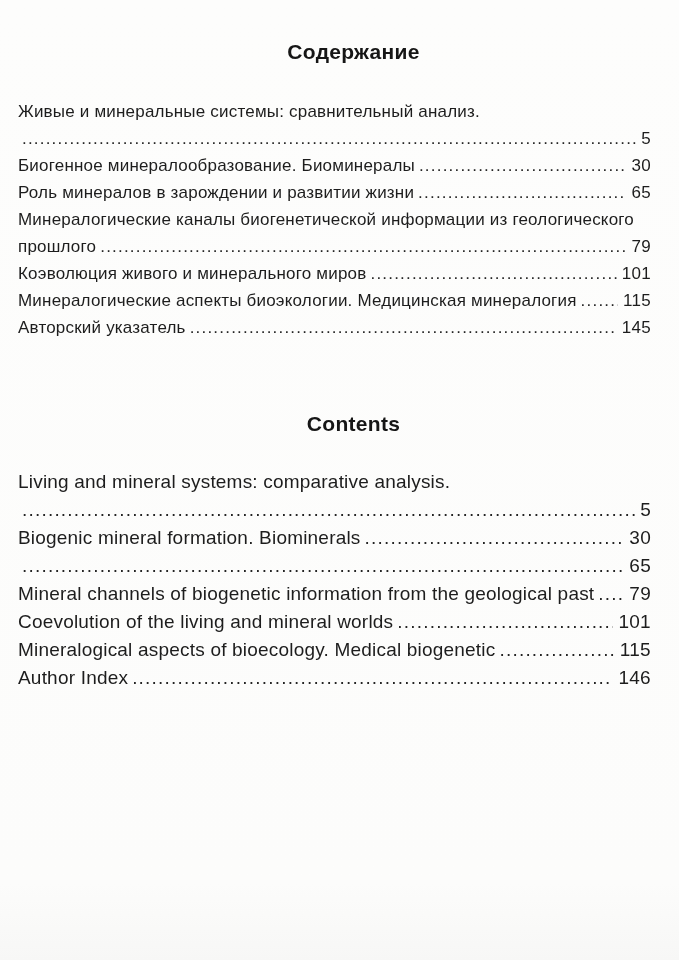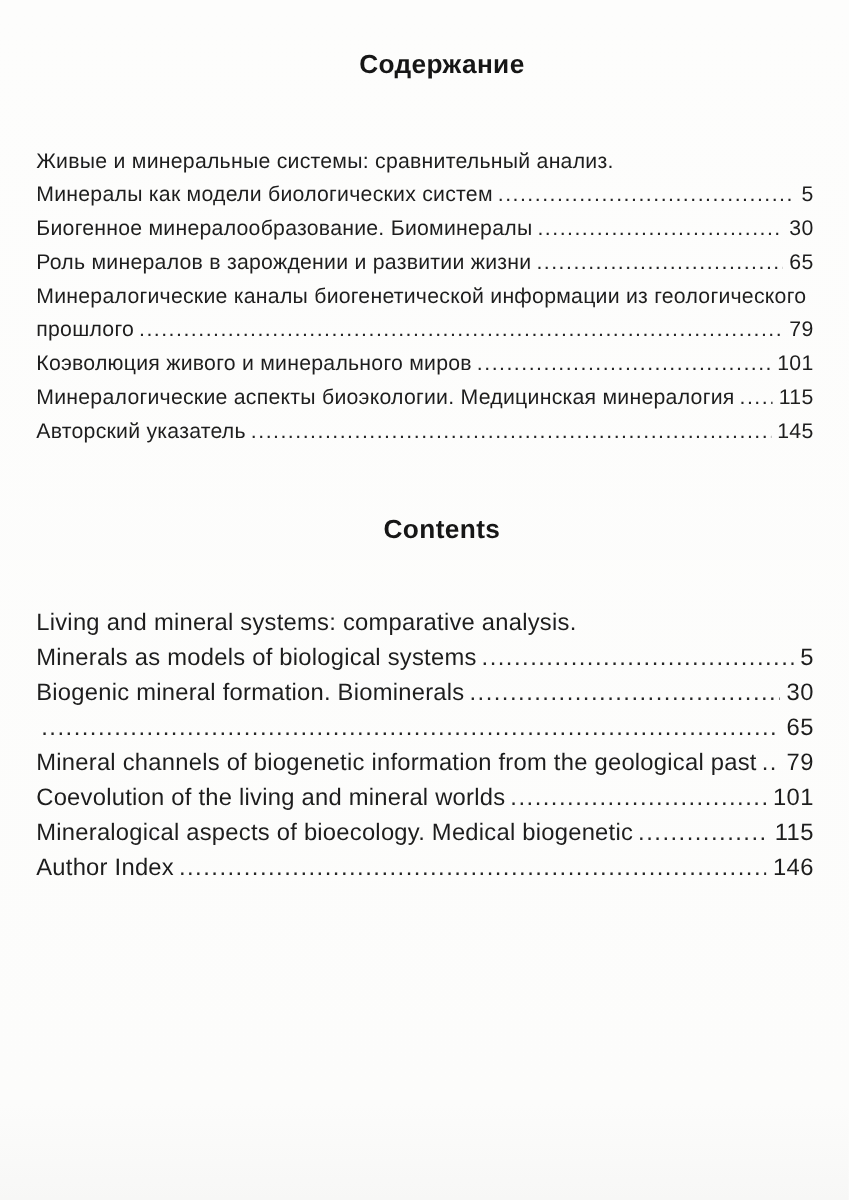--- a/index.html
+++ b/index.html
@@ -29,23 +29,22 @@
     text-align: center;
     font-size: 21px;
     font-weight: bold;
     letter-spacing: 0.3px;
     color: #161616;
   }
   .heading-ru { top: 40px; }
   .heading-en { top: 412px; }
   .toc-list {
     position: absolute;
-    left: 29px;
+    left: 18px;
     right: 28px;
-    margin-top: 17px;
   }
   .list-ru { top: 102px; }
   .list-en { top: 471px; }
   .row {
     display: flex;
     align-items: baseline;
     white-space: nowrap;
   }
   .list-ru .row { height: 27px; font-size: 17px; }
   .list-en .row { height: 28px; font-size: 19px; }
@@ -76,21 +75,20 @@
 
 <div class="page">
 
   <div class="toc-heading heading-ru">Содержание</div>
 
   <div class="toc-list list-ru">
     <div class="row">
       <span class="lbl">Живые и минеральные системы: сравнительный анализ.</span>
     </div>
     <div class="row">
-      <span class="lbl">Минералы как модели биологических систем</span>
       <span class="leader"></span>
       <span class="pg">5</span>
     </div>
     <div class="row">
       <span class="lbl">Биогенное минералообразование. Биоминералы</span>
       <span class="leader"></span>
       <span class="pg">30</span>
     </div>
     <div class="row">
       <span class="lbl">Роль минералов в зарождении и развитии жизни</span>
@@ -122,21 +120,20 @@
     </div>
   </div>
 
   <div class="toc-heading heading-en">Contents</div>
 
   <div class="toc-list list-en">
     <div class="row">
       <span class="lbl">Living and mineral systems: comparative analysis.</span>
     </div>
     <div class="row">
-      <span class="lbl">Minerals as models of biological systems</span>
       <span class="leader"></span>
       <span class="pg">5</span>
     </div>
     <div class="row">
       <span class="lbl">Biogenic mineral formation. Biominerals</span>
       <span class="leader"></span>
       <span class="pg">30</span>
     </div>
     <div class="row">
       <span class="leader"></span>

